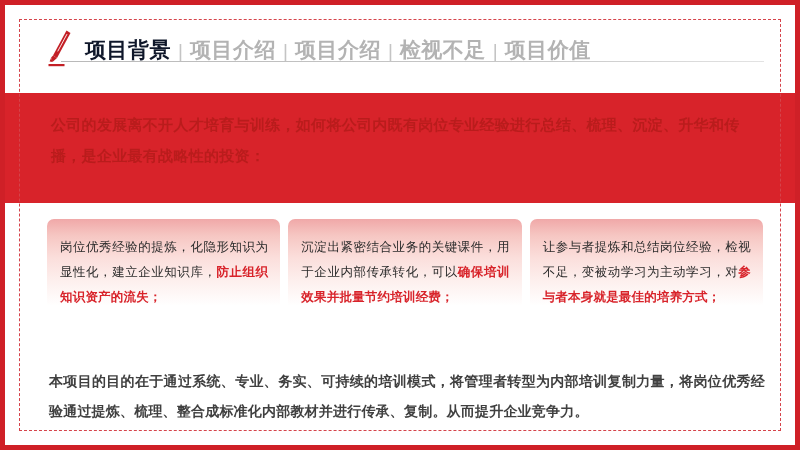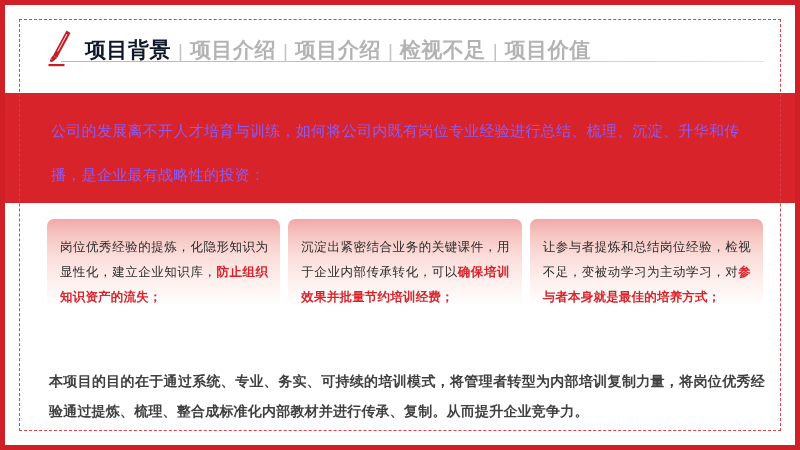--- a/index.html
+++ b/index.html
@@ -102,24 +102,24 @@
     height: 110px;
     background: #d8232a;
     z-index: 1;
   }
   .banner-text {
     position: absolute;
     left: 46px;
     top: 104px;
     width: 716px;
     z-index: 3;
-    color: #8b5cf6;
+    color: #b91c1c;
     font-size: 15px;
-    font-weight: normal;
-    line-height: 44px;
+    font-weight: bold;
+    line-height: 31px;
     letter-spacing: 0.3px;
   }
 
   
   .cards {
     position: absolute;
     left: 42px;
     top: 183px;
     width: 716px;
     height: 163px;

